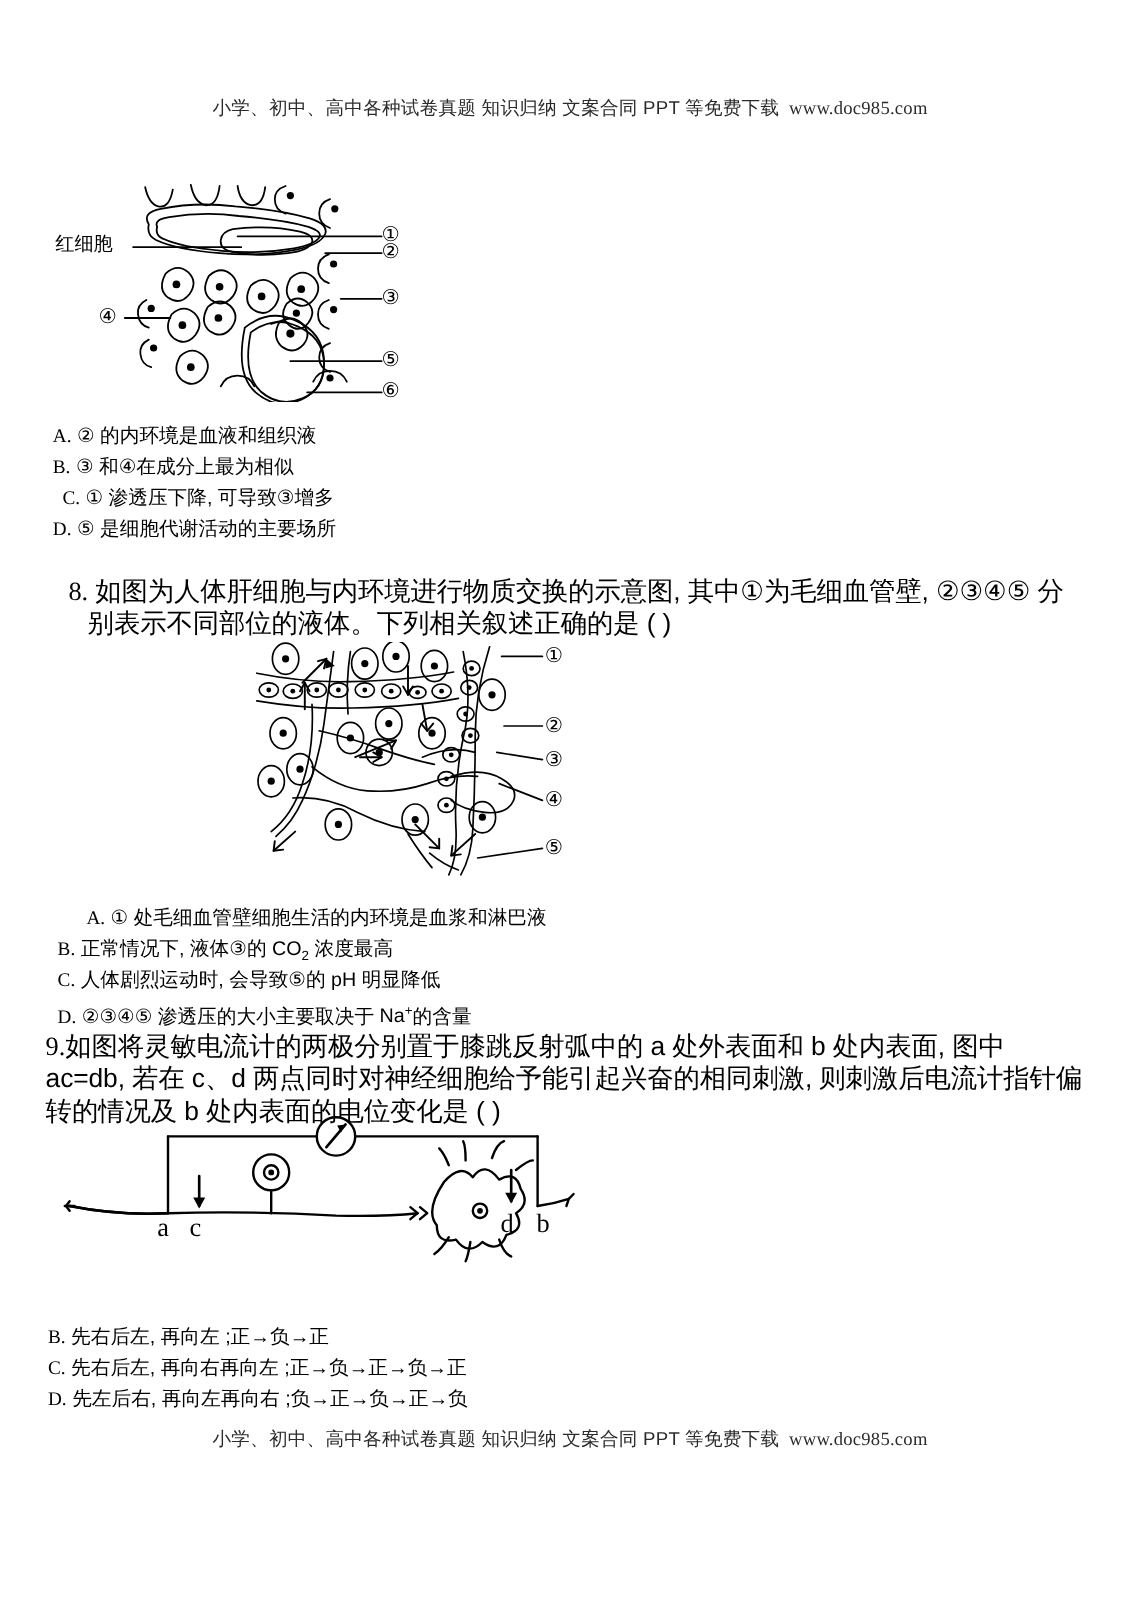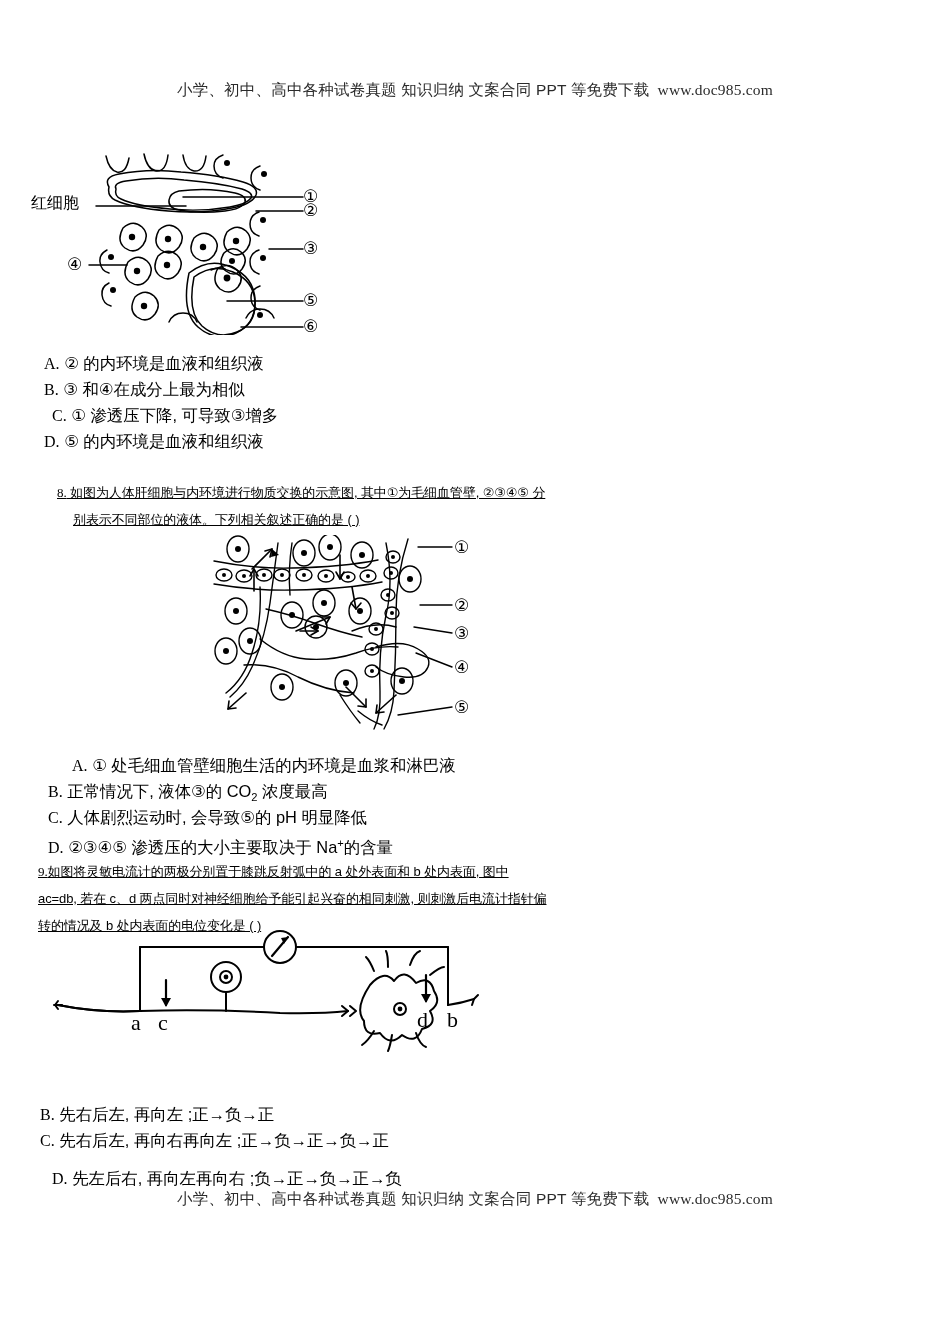--- a/index.html
+++ b/index.html
@@ -34,25 +34,24 @@
   .watermark .url {
     font-family: "Liberation Serif", serif;
     font-size: 15.5px;
   }
   #header-watermark { top: 80px; }
   #footer-watermark { top: 1189px; }
 
   .qtext {
     position: absolute;
     font-family: "Liberation Sans", "DejaVu Sans", sans-serif;
-    font-size: 13px;
+    font-size: 22px;
     line-height: 27px;
     color: #000;
     letter-spacing: -0.1px;
-    text-decoration: underline;
   }
   .qnum-serif {
     font-family: "Liberation Serif", serif;
   }
   .opt {
     position: absolute;
     font-family: "Liberation Sans", "DejaVu Sans", sans-serif;
     font-size: 16.4px;
     line-height: 26px;
     white-space: nowrap;
@@ -75,21 +74,21 @@
 </style>
 </head>
 <body>
 
 <div class="page">
 
   <div class="watermark" id="header-watermark">
     <span>小学、初中、高中各种试卷真题 知识归纳 文案合同 PPT 等免费下载</span><span class="url">&nbsp;&nbsp;</span><span class="url">www.doc985.com</span>
   </div>
 
-  <div class="figure" style="left:31px; top:150px; width:340px; height:185px;text-align:center;">
+  <div class="figure" style="left:46px; top:150px; width:340px; height:185px;text-align:center;">
     <svg width="340" height="185" viewBox="0 0 340 185">
       <g fill="none" stroke="#000" stroke-width="1.5" stroke-linecap="round" stroke-linejoin="round">
 
         <path d="M75 6 q3 14 11 16 q9 2 12 -14"></path>
         <path d="M113 4 q3 15 12 17 q10 1 12 -16"></path>
         <path d="M152 5 q2 14 11 16 q10 1 12 -15"></path>
 
         <path d="M78 37 q-6 -10 10 -13 q30 -6 62 -2 q38 3 62 10 q16 5 13 13 q-4 9 -24 13
                  q-30 6 -64 3 q-36 -3 -53 -11 q-8 -4 -6 -13 z"></path>
         <path d="M85 39 q-3 -6 10 -8 q29 -5 58 -1 q36 3 58 9 q12 4 9 9 q-4 6 -21 9
@@ -204,21 +203,21 @@
   <div class="opt" style="left:44px; top:376px;">
     <span class="lbl">B.</span>
     <span>③ 和④在成分上最为相似</span>
   </div>
   <div class="opt" style="left:52px; top:402px;">
     <span class="lbl">C.</span>
     <span>① 渗透压下降, 可导致③增多</span>
   </div>
   <div class="opt" style="left:44px; top:428px;">
     <span class="lbl">D.</span>
-    <span>⑤ 的内环境是血液和组织液</span>
+    <span>⑤ 是细胞代谢活动的主要场所</span>
   </div>
 
   <div class="qtext" style="left:57px; top:479px; width:860px;">
     <span class="qnum-serif">8.</span>
     <span>如图为人体肝细胞与内环境进行物质交换的示意图, 其中①为毛细血管壁, ②③④⑤ 分</span>
   </div>
   <div class="qtext" style="left:73px; top:506px; width:860px;">
     <span>别表示不同部位的液体。下列相关叙述正确的是   (    )</span>
   </div>
 
@@ -488,21 +487,21 @@
   </div>
 
   <div class="opt" style="left:40px; top:1101px;">
     <span class="lbl">B.</span>
     <span>先右后左, 再向左 ;正→负→正</span>
   </div>
   <div class="opt" style="left:40px; top:1127px;">
     <span class="lbl">C.</span>
     <span>先右后左, 再向右再向左 ;正→负→正→负→正</span>
   </div>
-  <div class="opt" style="left:52px; top:1153px;margin-top:12px;">
+  <div class="opt" style="left:40px; top:1153px;">
     <span class="lbl">D.</span>
     <span>先左后右, 再向左再向右 ;负→正→负→正→负</span>
   </div>
 
   <div class="watermark" id="footer-watermark">
     <span>小学、初中、高中各种试卷真题 知识归纳 文案合同 PPT 等免费下载</span><span class="url">&nbsp;&nbsp;</span><span class="url">www.doc985.com</span>
   </div>
 
 </div>
 

